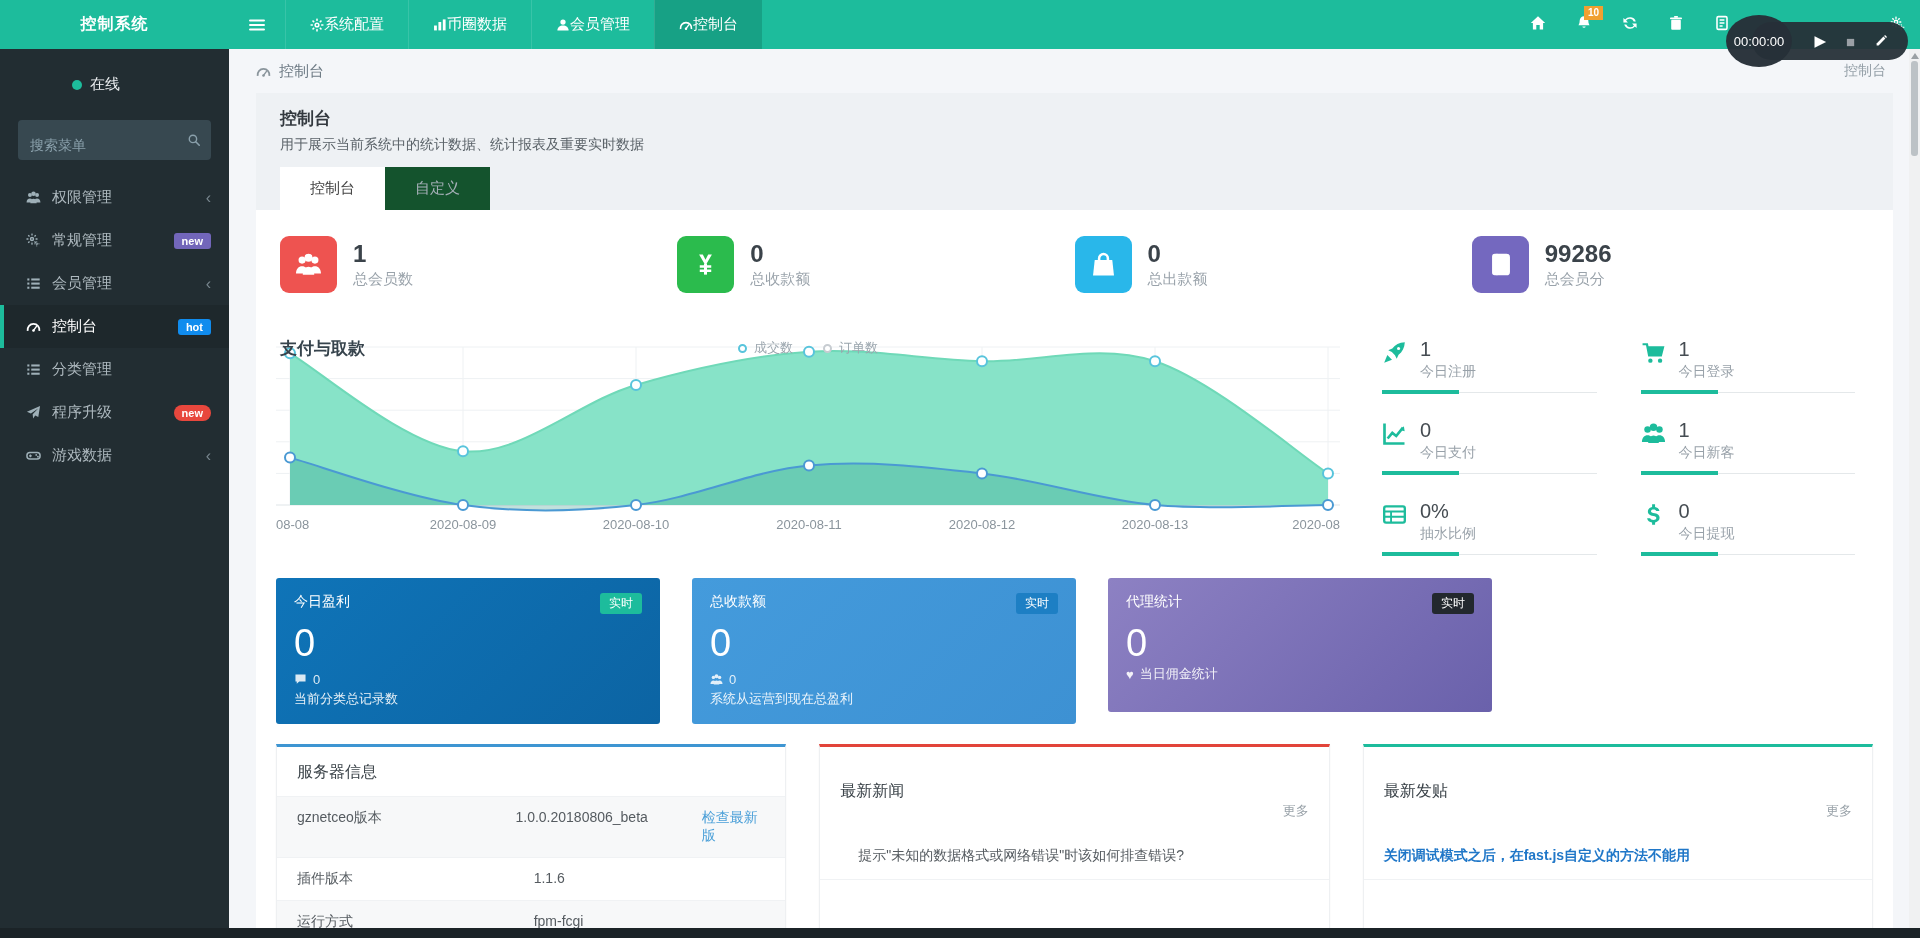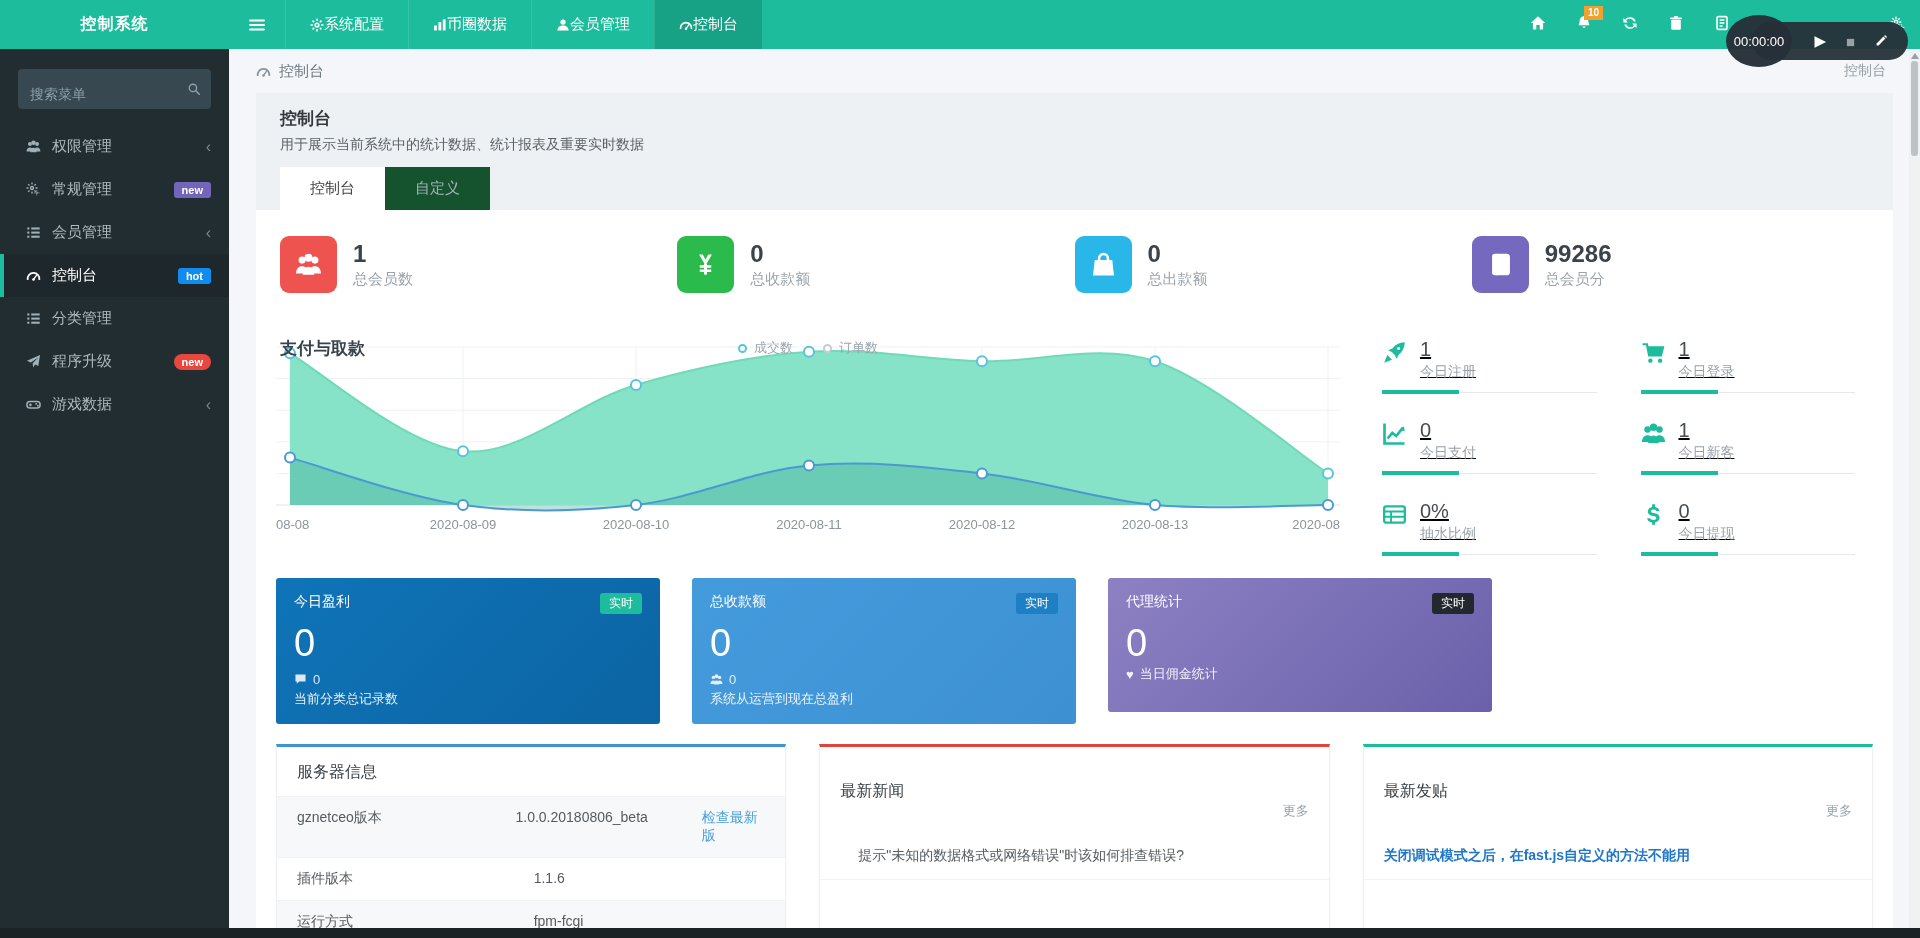--- a/index.html
+++ b/index.html
@@ -65,21 +65,21 @@
 
   
   .stats-row { display:grid; grid-template-columns:repeat(4,1fr); padding:0 4px; }
   .stat { display:flex; align-items:center; gap:16px; }
   .stat-ico { width:57px; height:57px; border-radius:9px; color:#fff; display:flex; align-items:center; justify-content:center; font-size:26px; }
   .stat-ico .ic { font-size:27px; }
   .stat-num { font-size:24px; font-weight:bold; color:#3b434a; line-height:1.15; }
   .stat-label { font-size:15px; color:#9aa3ab; margin-top:3px; }
 
   
-  .chart-row { display:flex; margin-top:44px;text-decoration:underline; }
+  .chart-row { display:flex; margin-top:44px; }
   .chart-block { width:1064px; position:relative; }
   .chart-title { position:absolute; left:4px; top:0; font-size:17px; font-weight:bold; color:#36434c; z-index:3; }
   .chart-legend { position:absolute; left:0; right:0; top:2px; display:flex; justify-content:center; gap:30px; z-index:3; }
   .leg-item { display:flex; align-items:center; gap:7px; color:#9aa5ad; font-size:13px; cursor:pointer; }
   .leg-ring { width:9px; height:9px; border-radius:50%; background:#fff; border:2px solid #ccc; }
   .quick-stats { flex:1; margin-left:42px; padding-right:18px; display:grid; grid-template-columns:1fr 1fr; column-gap:44px; row-gap:24px; align-content:start; }
   .qs { position:relative; }
   .qs-top { display:flex; gap:13px; }
   .qs .ic { font-size:25px; color:#1dbc9c; margin-top:3px; }
   .qs-num { font-size:20px; color:#454c52; line-height:1.2; }
@@ -225,20 +225,24 @@
     <span class="t-stop">■</span>
     <span class="t-edit"><svg class="ic" viewBox="0 0 16 16">
           <path d="M2 11.6L10.4 3.2l2.4 2.4L4.4 14H2z"></path>
           <path d="M11.2 2.4l1.2-1.2 2.4 2.4-1.2 1.2z"></path>
         </svg></span>
   </div>
   <div class="timer-circle">00:00:00</div>
 </div>
 
 <aside class="sidebar">
+  <div class="online">
+    <span class="dot"></span>
+    <span>在线</span>
+  </div>
   <div class="search-wrap">
     <input class="search-input" value="" placeholder="搜索菜单" style="">
     <span class="search-btn"><svg class="ic" viewBox="0 0 16 16">
           <circle cx="6.8" cy="6.8" r="4.2" fill="none" stroke="currentColor" stroke-width="1.6"></circle>
           <path d="M10 10l4 4" stroke="currentColor" stroke-width="1.8" stroke-linecap="round"></path>
         </svg></span>
   </div>
   <nav class="menu" id="side-menu">
       <div class="side-item ">
         <svg class="ic" viewBox="0 0 16 16">

